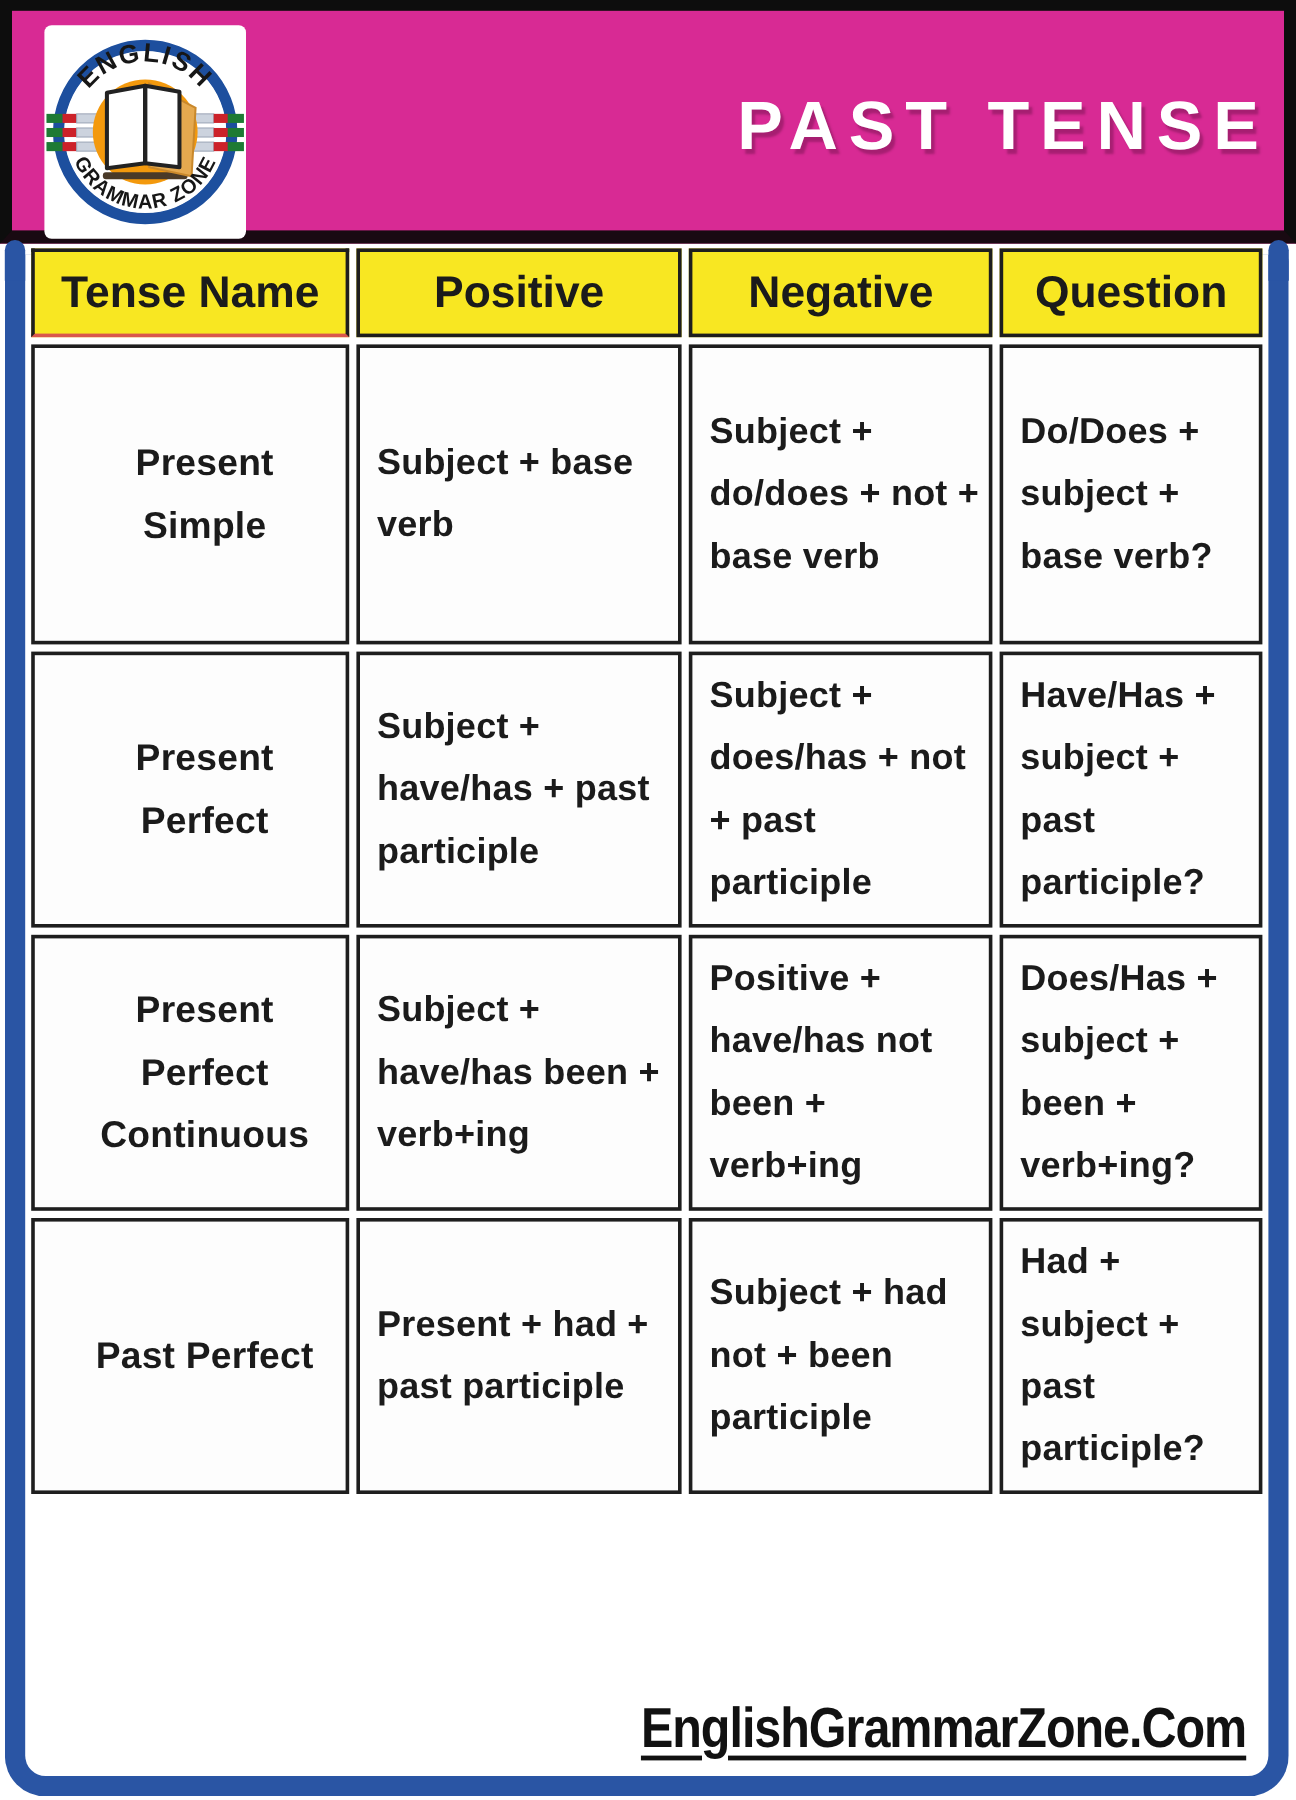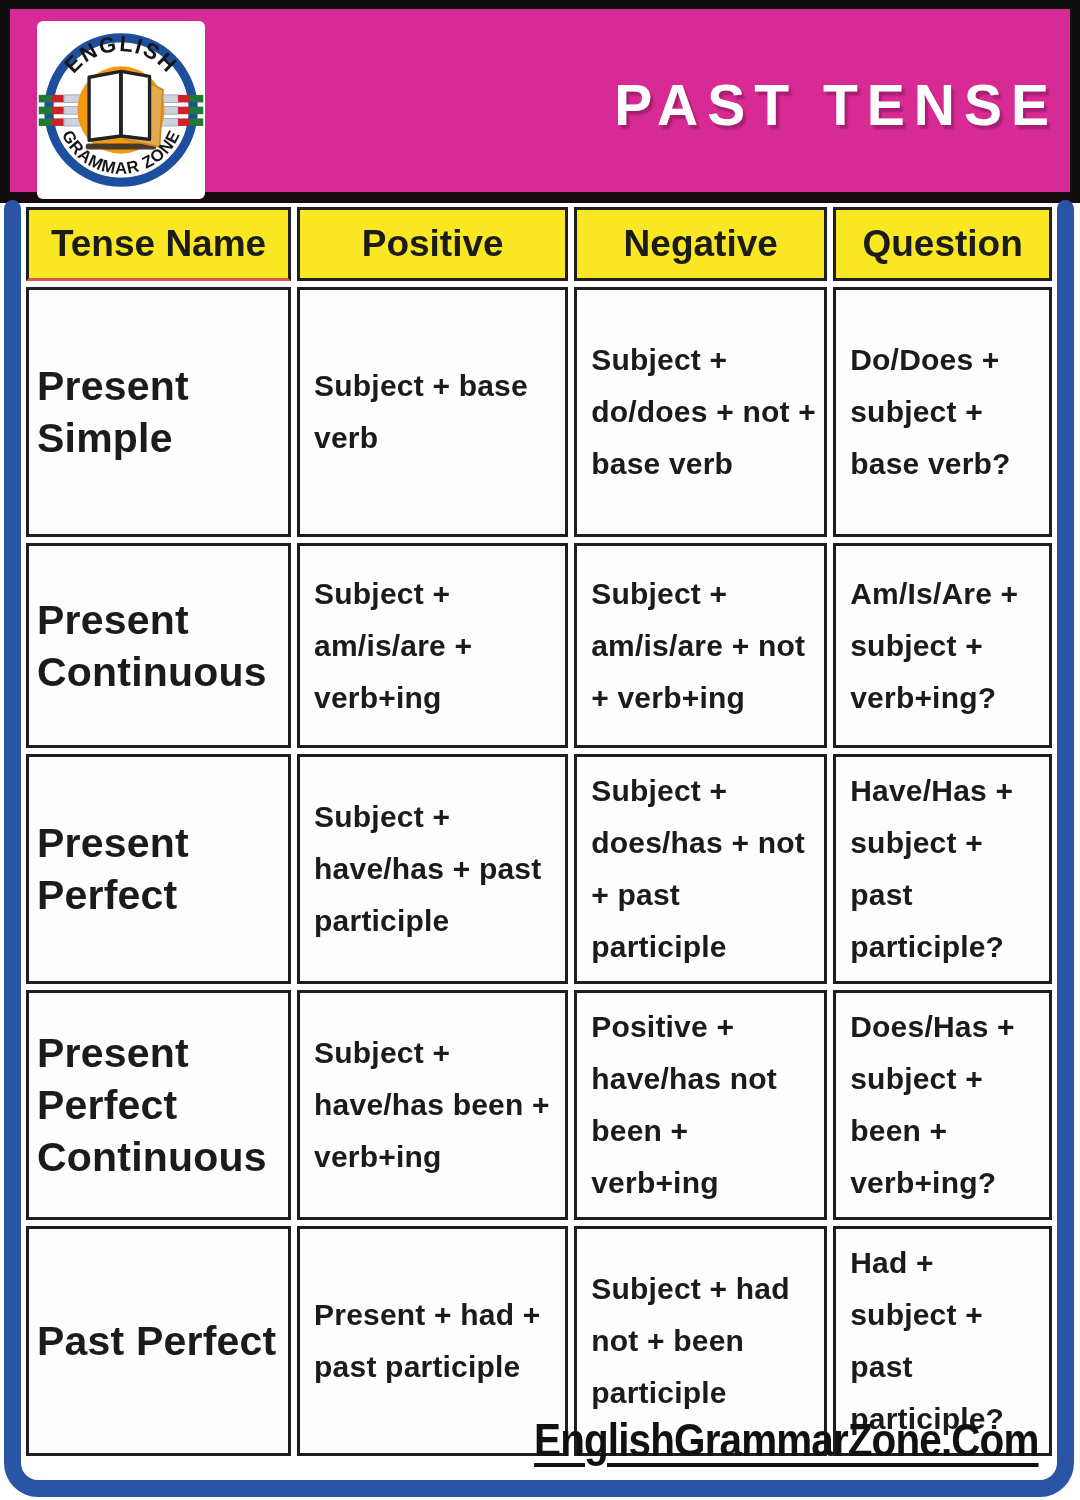--- a/index.html
+++ b/index.html
@@ -55,21 +55,21 @@
   }
   .grammar-table th {
     background:#f8e722; font-size:37px; font-weight:800;
     text-align:center; height:74px; padding:4px 2px;
   }
   .grammar-table th.first { border-bottom-color:#d9574d; }
   .grammar-table td {
     font-size:30px; font-weight:700; line-height:52px;
     text-align:left; padding:8px 8px 8px 14px; letter-spacing:0.2px;
   }
-  .grammar-table td.tense { font-size:41px; padding-left:8px; }
+  .grammar-table td.tense { font-size:31px; padding-left:32px;text-align:center; }
   .row-1 td { height:250px; }
   .row-2 td { height:205px; }
   .row-3 td { height:208px; }
   .row-4 td { height:210px; }
   .row-5 td { height:220px; }
 
   
   .footer-site {
     position:absolute; top:1412px; right:42px;
     font-size:47px; font-weight:800; color:#111111;
@@ -157,26 +157,20 @@
       <th>Positive</th>
       <th>Negative</th>
       <th>Question</th>
     </tr>
     <tr class="row-1">
       <td class="tense">Present Simple</td>
       <td>Subject + base verb</td>
       <td>Subject + do/does + not + base verb</td>
       <td>Do/Does + subject + base verb?</td>
     </tr>
-    <tr class="row-2">
-      <td class="tense">Present Continuous</td>
-      <td>Subject + am/is/are + verb+ing</td>
-      <td>Subject + am/is/are + not + verb+ing</td>
-      <td>Am/Is/Are + subject + verb+ing?</td>
-    </tr>
     <tr class="row-3">
       <td class="tense">Present Perfect</td>
       <td>Subject + have/has + past participle</td>
       <td>Subject + does/has + not + past participle</td>
       <td>Have/Has + subject + past participle?</td>
     </tr>
     <tr class="row-4">
       <td class="tense">Present Perfect Continuous</td>
       <td>Subject + have/has been + verb+ing</td>
       <td>Positive + have/has not been + verb+ing</td>

